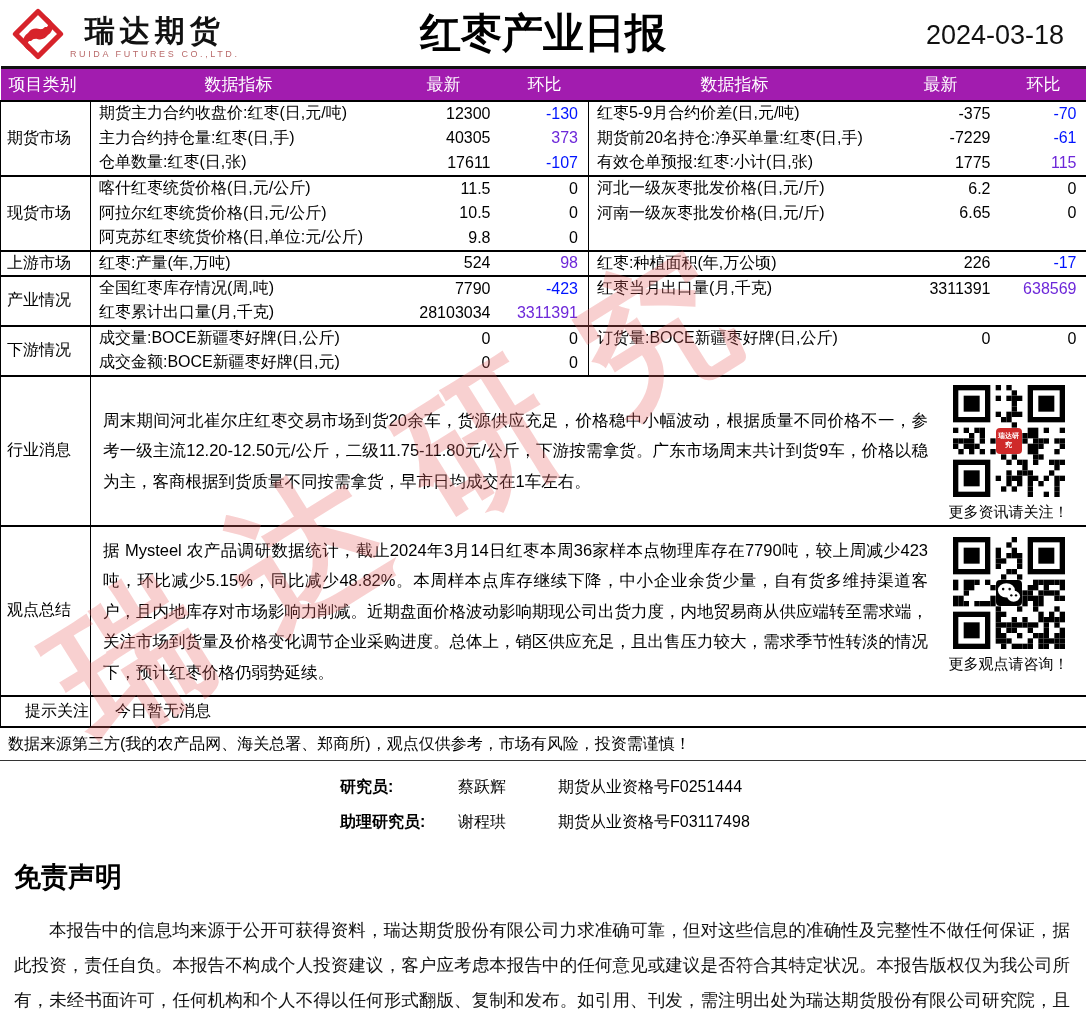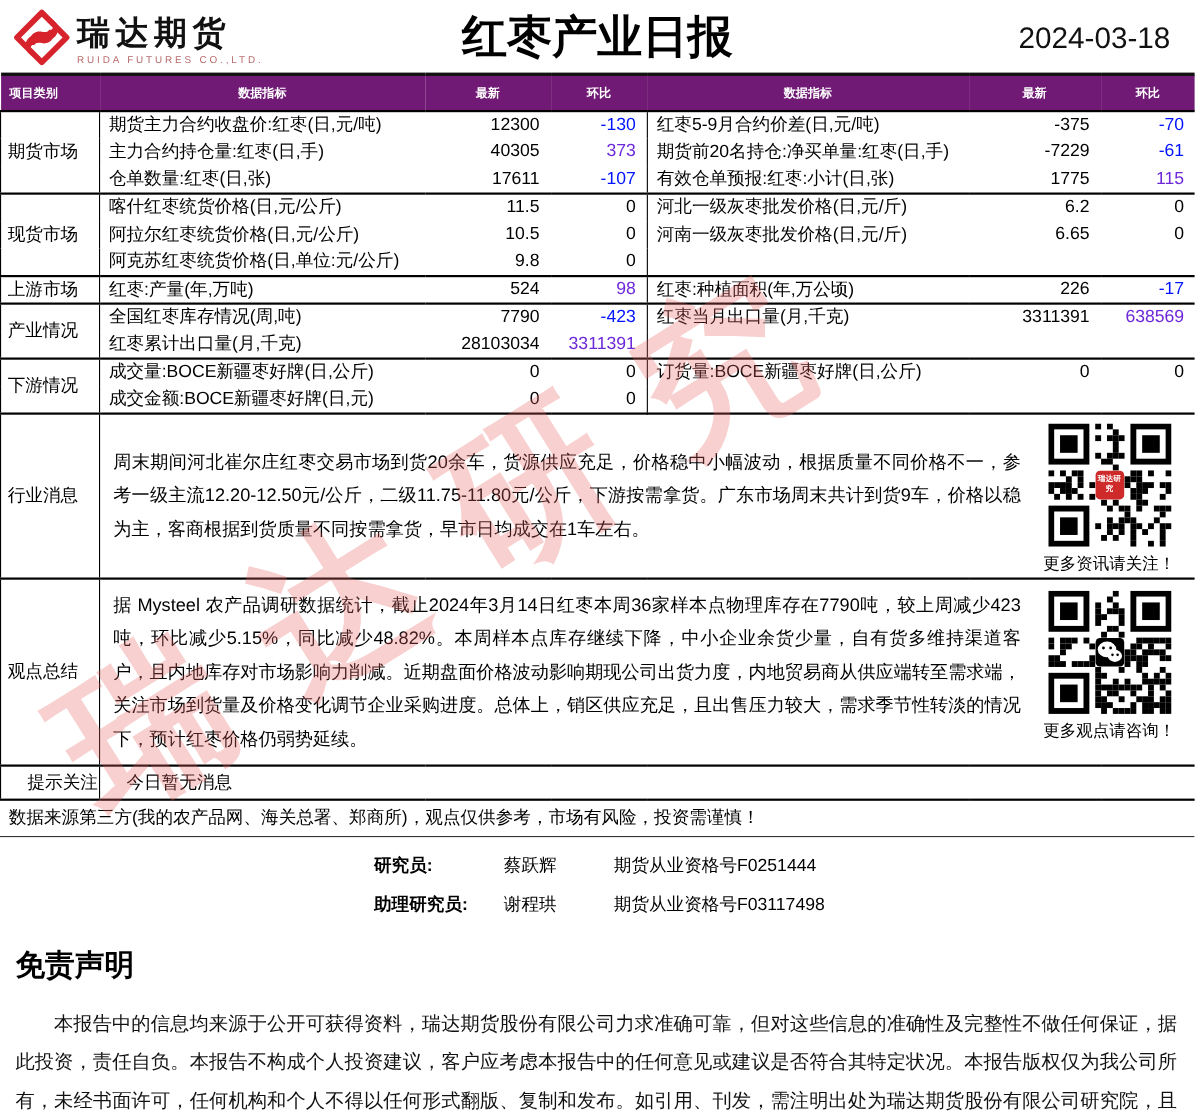--- a/index.html
+++ b/index.html
@@ -3,29 +3,29 @@
 <meta charset="utf-8">
 <style>
   * { margin:0; padding:0; box-sizing:border-box; }
   body { background:#fff; font-family:"Liberation Sans","DejaVu Sans",sans-serif; }
   .page { position:relative; width:1086px; height:1013px; background:#fff; overflow:hidden; }
 
   
   .hdr { position:relative; height:66px; }
   .logo { position:absolute; left:12px; top:8px; display:flex; align-items:flex-start; }
   .logo-mark { width:52px; height:52px; }
-  .logo-text { margin-left:6px; padding-top:6px; }
+  .logo-text { margin-left:6px; padding-top:6px;text-align:center; }
   .brand { font-size:30px; font-weight:900; letter-spacing:5px; color:#111; line-height:1.1; }
   .brand-sub { font-size:9px; letter-spacing:2.6px; color:#b96a6a; margin-top:2px; }
   .title { position:absolute; left:0; right:0; top:6px; text-align:center; font-size:41px; font-weight:900; color:#000; }
   .date { position:absolute; right:22px; top:20px; font-size:27px; color:#111; }
 
   
   table { width:1086px; border-collapse:collapse; table-layout:fixed; }
-  th { background:#701a75; color:#fff; font-size:11px; font-weight:bold; height:33px; border-top:3px solid #111; padding:0 6px; }
+  th { background:#a21caf; color:#fff; font-size:17px; font-weight:normal; height:33px; border-top:3px solid #111; padding:0 6px; }
   th.c-cat { text-align:left; padding-left:8px; }
   td { font-size:16px; color:#000; height:25px; padding:0 6px; overflow:hidden; white-space:nowrap; }
   td.cat { text-align:left; border-left:1.5px solid #000; border-right:1.5px solid #000; font-size:16px; }
   td.ind { text-align:left; padding-left:8px; }
   td.rdiv { border-left:1.2px solid #000; }
   td.val, td.chg { text-align:right; padding-right:10px; }
   .up { color:#6d28d9; } .dn { color:#0014ff; } .fl { color:#000; }
   tr.group-start td { border-top:2px solid #000; }
   tr.last td { border-bottom:2px solid #000;padding-left:24px; }
 

